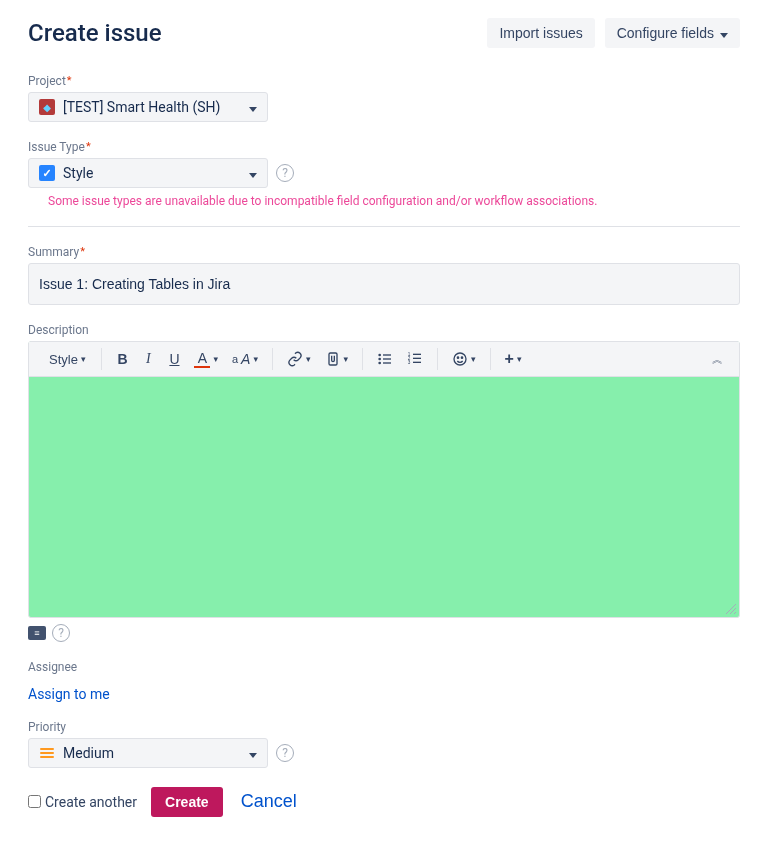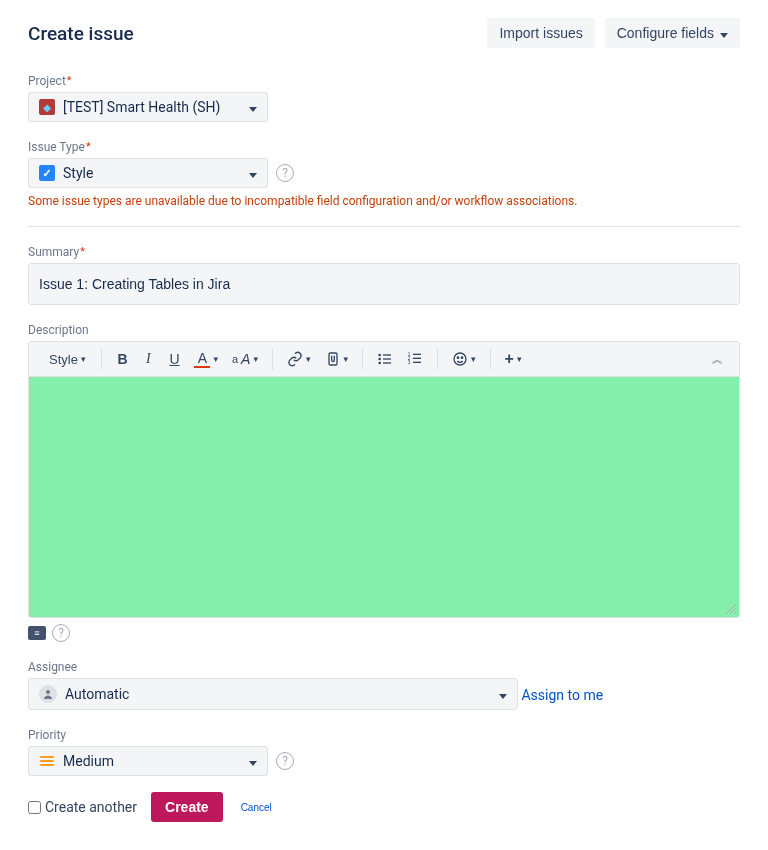--- a/index.html
+++ b/index.html
@@ -11,21 +11,21 @@
     width: 768px;
     padding: 18px 28px 20px 28px;
   }
   .header-row {
     display: flex;
     justify-content: space-between;
     align-items: center;
     margin-bottom: 26px;
   }
   h1 {
-    font-size: 19px;
+    font-size: 24px;
     font-weight: 500;
     color: #172b4d;
   }
   .header-buttons { display: flex; gap: 10px; }
   .btn-secondary {
     background: #f4f5f7;
     border: none;
     border-radius: 3px;
     padding: 7px 12px;
     font-size: 14px;
@@ -42,21 +42,21 @@
     border-radius: 3px;
     padding: 7px 14px;
     font-size: 14px;
     font-weight: 600;
     cursor: pointer;
   }
   .btn-link {
     background: none;
     border: none;
     color: #0052cc;
-    font-size: 10px;
+    font-size: 18px;
     cursor: pointer;
     padding: 7px 4px;
   }
   .field-group { margin-bottom: 18px; }
   .field-label {
     display: block;
     font-size: 12px;
     color: #6b778c;
     margin-bottom: 4px;
   }
@@ -116,22 +116,23 @@
     border: 1.5px solid #a5adba;
     border-radius: 50%;
     color: #a5adba;
     font-size: 12px;
     margin-left: 8px;
     cursor: pointer;
     vertical-align: middle;
   }
   .hint-text {
     font-size: 12px;
-    color: #c2410c;
+    color: #ec4899;
     margin-top: 6px;
+    margin-left: 20px;
   }
   hr.section-divider {
     border: none;
     border-top: 1px solid #dfe1e6;
     margin: 18px 0 18px 0;
   }
   .text-input {
     width: 100%;
     background: #f4f5f7;
     border: 1px solid #dfe1e6;
@@ -394,30 +395,20 @@
     </div>
   </div>
   <div class="below-editor">
     <span class="vis-icon">≡</span>
     <span class="help-icon" style="margin-left:0;">?</span>
   </div>
 </div>
 
 <div class="field-group">
   <label class="field-label">Assignee</label>
-  <div class="select-like sel-assignee">
-    <span class="person-icon">
-      <svg width="12" height="12" viewBox="0 0 24 24" fill="#6b778c">
-          <circle cx="12" cy="8" r="4"></circle>
-          <path d="M4 22c0-4 4-7 8-7s8 3 8 7"></path>
-        </svg>
-    </span>
-    <span>Automatic</span>
-    <span class="chev chev-down"></span>
-  </div>
   <a class="assign-link">Assign to me</a>
 </div>
 
 <div class="field-group" style="margin-bottom:6px;">
   <label class="field-label">Priority</label>
   <div style="display:inline-flex;align-items:center;">
     <div class="select-like sel-priority">
       <span class="priority-icon">
         <svg width="16" height="16" viewBox="0 0 16 16">
             <path d="M2 4h12M2 8h12M2 12h12" stroke="#ff991f" stroke-width="2" stroke-linecap="round"></path>

